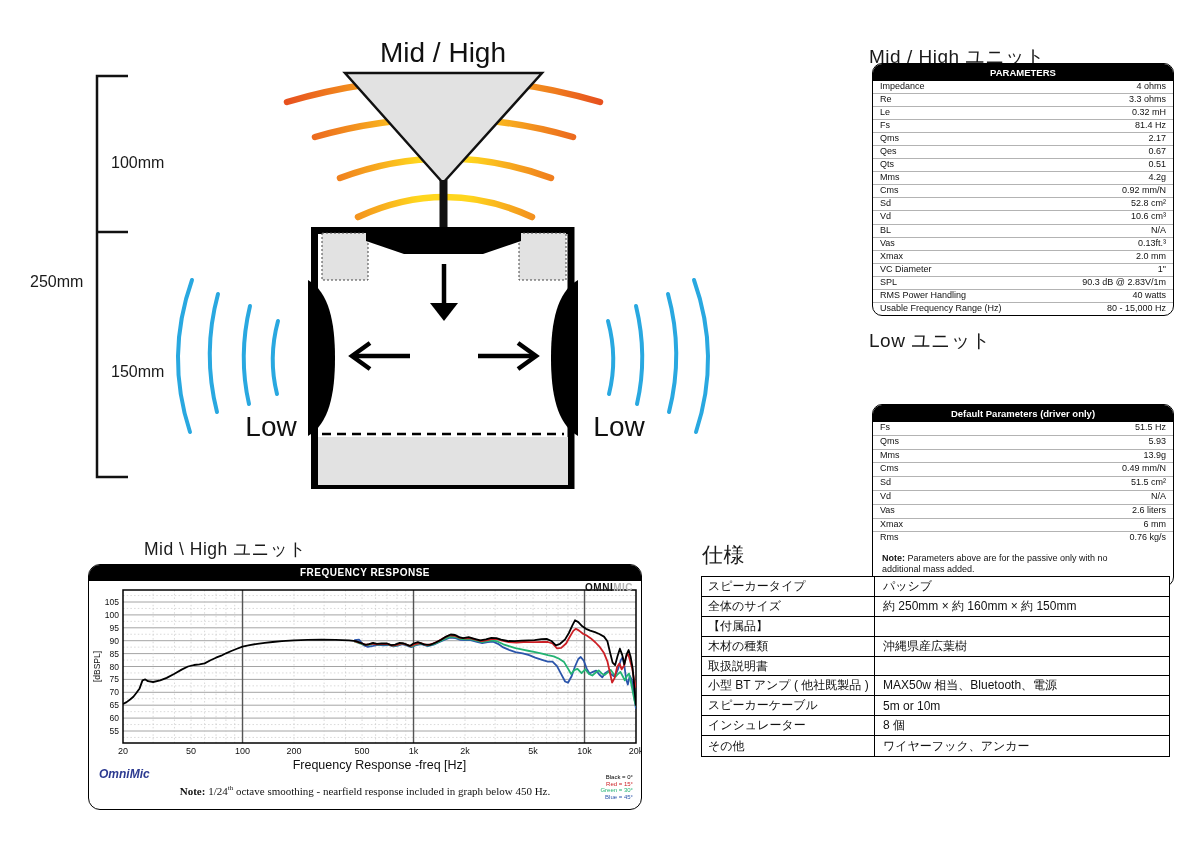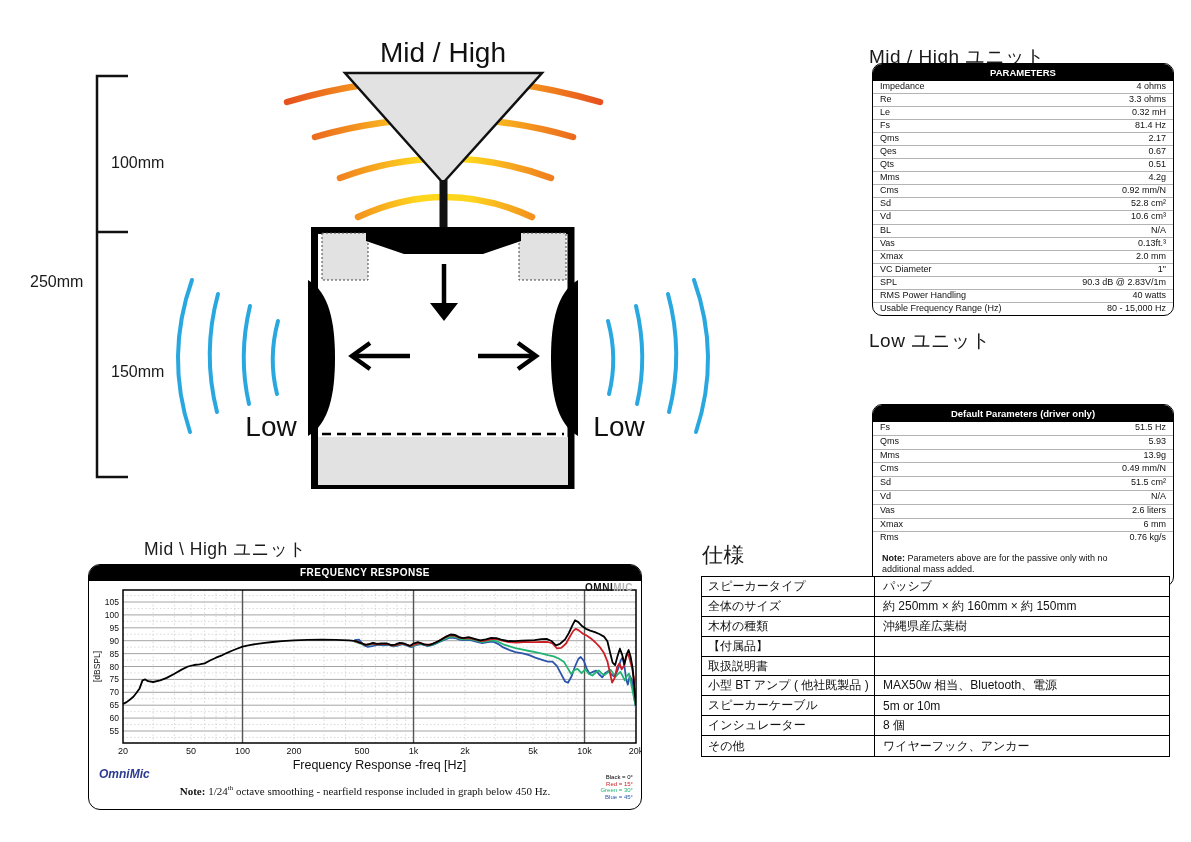--- a/index.html
+++ b/index.html
@@ -273,26 +273,26 @@
   <div class="spec-table" id="spec-rows">
       <div class="srow">
         <div class="scell1">スピーカータイプ</div>
         <div class="scell2">パッシブ</div>
       </div>
       <div class="srow">
         <div class="scell1">全体のサイズ</div>
         <div class="scell2">約 250mm × 約 160mm × 約 150mm</div>
       </div>
       <div class="srow">
+        <div class="scell1">【付属品】</div>
+        <div class="scell2"></div>
+      </div>
+      <div class="srow">
         <div class="scell1">木材の種類</div>
         <div class="scell2">沖縄県産広葉樹</div>
-      </div>
-      <div class="srow">
-        <div class="scell1">【付属品】</div>
-        <div class="scell2"></div>
       </div>
       <div class="srow">
         <div class="scell1">取扱説明書</div>
         <div class="scell2"></div>
       </div>
       <div class="srow">
         <div class="scell1">小型 BT アンプ ( 他社既製品 )</div>
         <div class="scell2">MAX50w 相当、Bluetooth、電源</div>
       </div>
       <div class="srow">

